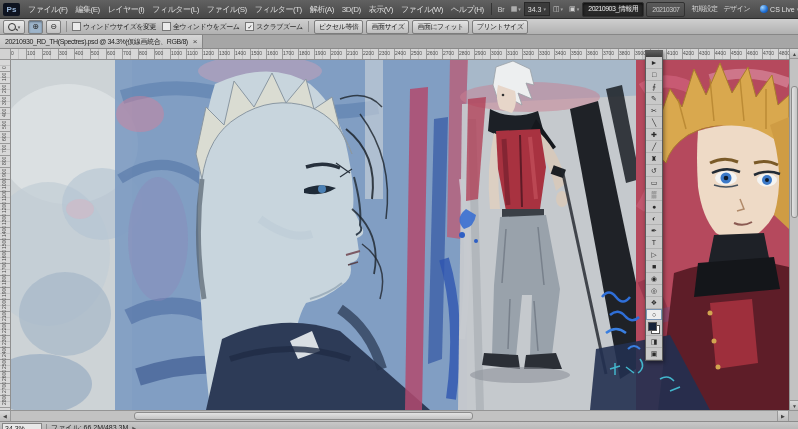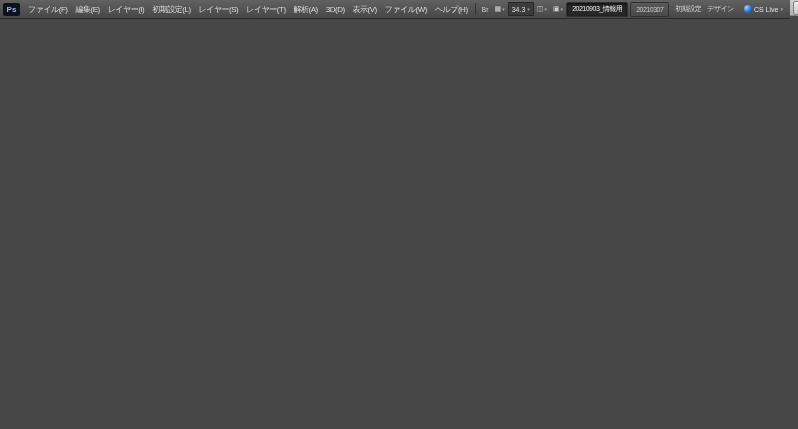--- a/index.html
+++ b/index.html
@@ -1,18 +1,18 @@
 <!DOCTYPE html>
 <html><head>
 <meta charset="utf-8">
 <style>
   html,body{margin:0;padding:0;}
   body{width:798px;height:429px;overflow:hidden;background:#474747;
        font-family:"Liberation Sans","DejaVu Sans",sans-serif;}
-  .app{width:798px;height:353px;display:flex;flex-direction:row;}
+  .app{width:798px;height:353px;display:flex;flex-direction:column;}
 
   
   .menubar{height:18px;flex:none;background:linear-gradient(#616161,#474747);
            border-bottom:1px solid #2d2d2d;display:flex;align-items:center;
            font-size:8px;color:#dcdcdc;white-space:nowrap;overflow:hidden;}
   .ps-logo{width:17px;height:13px;margin:0 4px 0 3px;background:#0e1320;color:#9ab6d8;
            font-size:8px;font-weight:bold;display:flex;align-items:center;justify-content:center;
            border-radius:2px;flex:none;}
   .menu-item{padding:0 4px;letter-spacing:-0.5px;cursor:default;}
   .mb-sep{width:1px;height:12px;background:#333;margin:0 3px;flex:none;}
@@ -124,23 +124,23 @@
 <body>
 
 <div class="app">
 
   <div class="menubar">
     <div class="ps-logo">Ps</div>
     <div style="display:flex;align-items:center;text-align:center;">
         <span class="menu-item">ファイル(F)</span>
         <span class="menu-item">編集(E)</span>
         <span class="menu-item">レイヤー(I)</span>
-        <span class="menu-item">初期設定(L)</span>
-        <span class="menu-item">レイヤー(S)</span>
-        <span class="menu-item">レイヤー(T)</span>
+        <span class="menu-item">フィルター(L)</span>
+        <span class="menu-item">ファイル(S)</span>
+        <span class="menu-item">フィルター(T)</span>
         <span class="menu-item">解析(A)</span>
         <span class="menu-item">3D(D)</span>
         <span class="menu-item">表示(V)</span>
         <span class="menu-item">ファイル(W)</span>
         <span class="menu-item">ヘルプ(H)</span>
       </div>
     <div class="mb-sep"></div>
     <div style="display:flex;align-items:center;">
         <span class="mb-icon">
           <span>Br</span>

